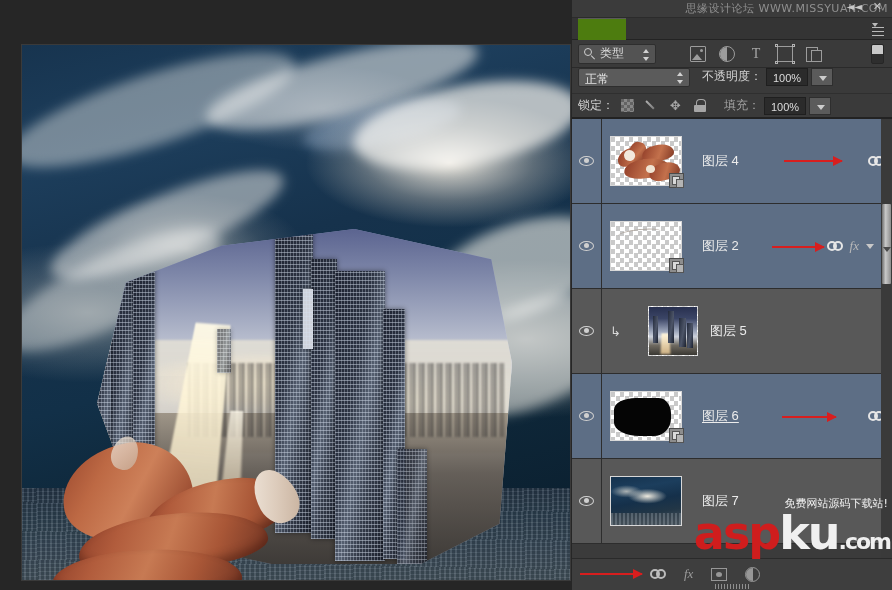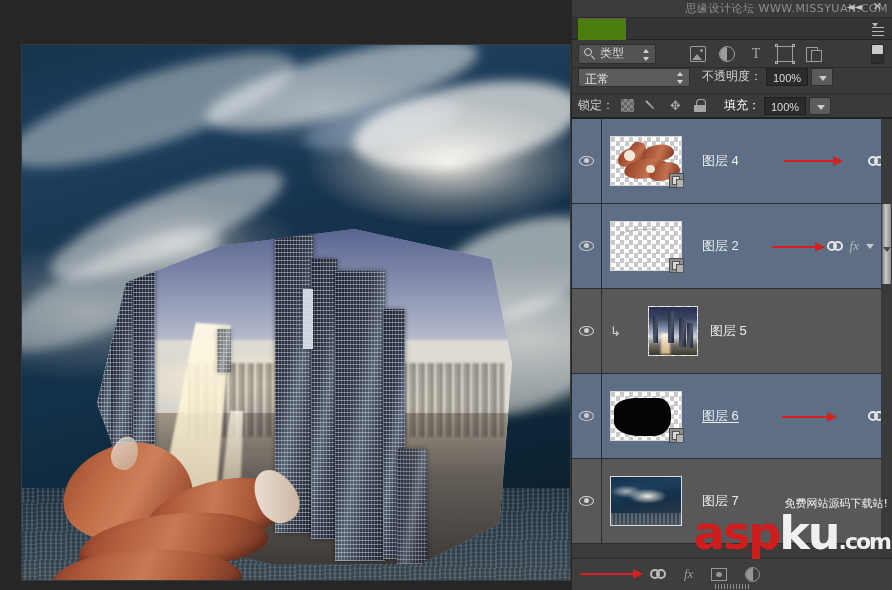--- a/index.html
+++ b/index.html
@@ -255,21 +255,21 @@
   .lk { width:13px;height:13px;position:relative;opacity:.8;cursor:pointer;}
   .lk.trans { background:
       conic-gradient(#9a9a9a 0 25%, #6d6d6d 0 50%, #9a9a9a 0 75%, #6d6d6d 0);
       background-size: 6px 6px; }
   .lk.brush:before{
     content:""; position:absolute; left:1px; top:1px; width:11px;height:2.2px;
     background:linear-gradient(90deg,#cfcfcf,#8d8d8d); transform: rotate(45deg); transform-origin: left center;}
   .lk.move { color:#c2c2c2; font-size:13px; line-height:13px; text-align:center; }
   .lk.lock:before{content:"";position:absolute;left:2.5px;top:0;width:8px;height:6px;border:1.6px solid #c2c2c2;border-bottom:none;border-radius:4px 4px 0 0;}
   .lk.lock:after{content:"";position:absolute;left:0.5px;bottom:0;width:12px;height:7px;background:#c2c2c2;border-radius:1px;}
-  #fill-label { color:#ffffff; font-size:12px; margin-left: 18px; }
+  #fill-label { color:#a3a3a3; font-size:12px; margin-left: 18px; }
 
   
   #layer-list {
     position:absolute; left:0; right:0; top: 118px; bottom: 32px;
     background:#3b3b3b; border-top:1px solid #222;
     overflow:hidden;
   }
   .layer-row {
     position:relative; height: 85px; display:flex; align-items:center;
     border-bottom: 1px solid #2d2d2d;

